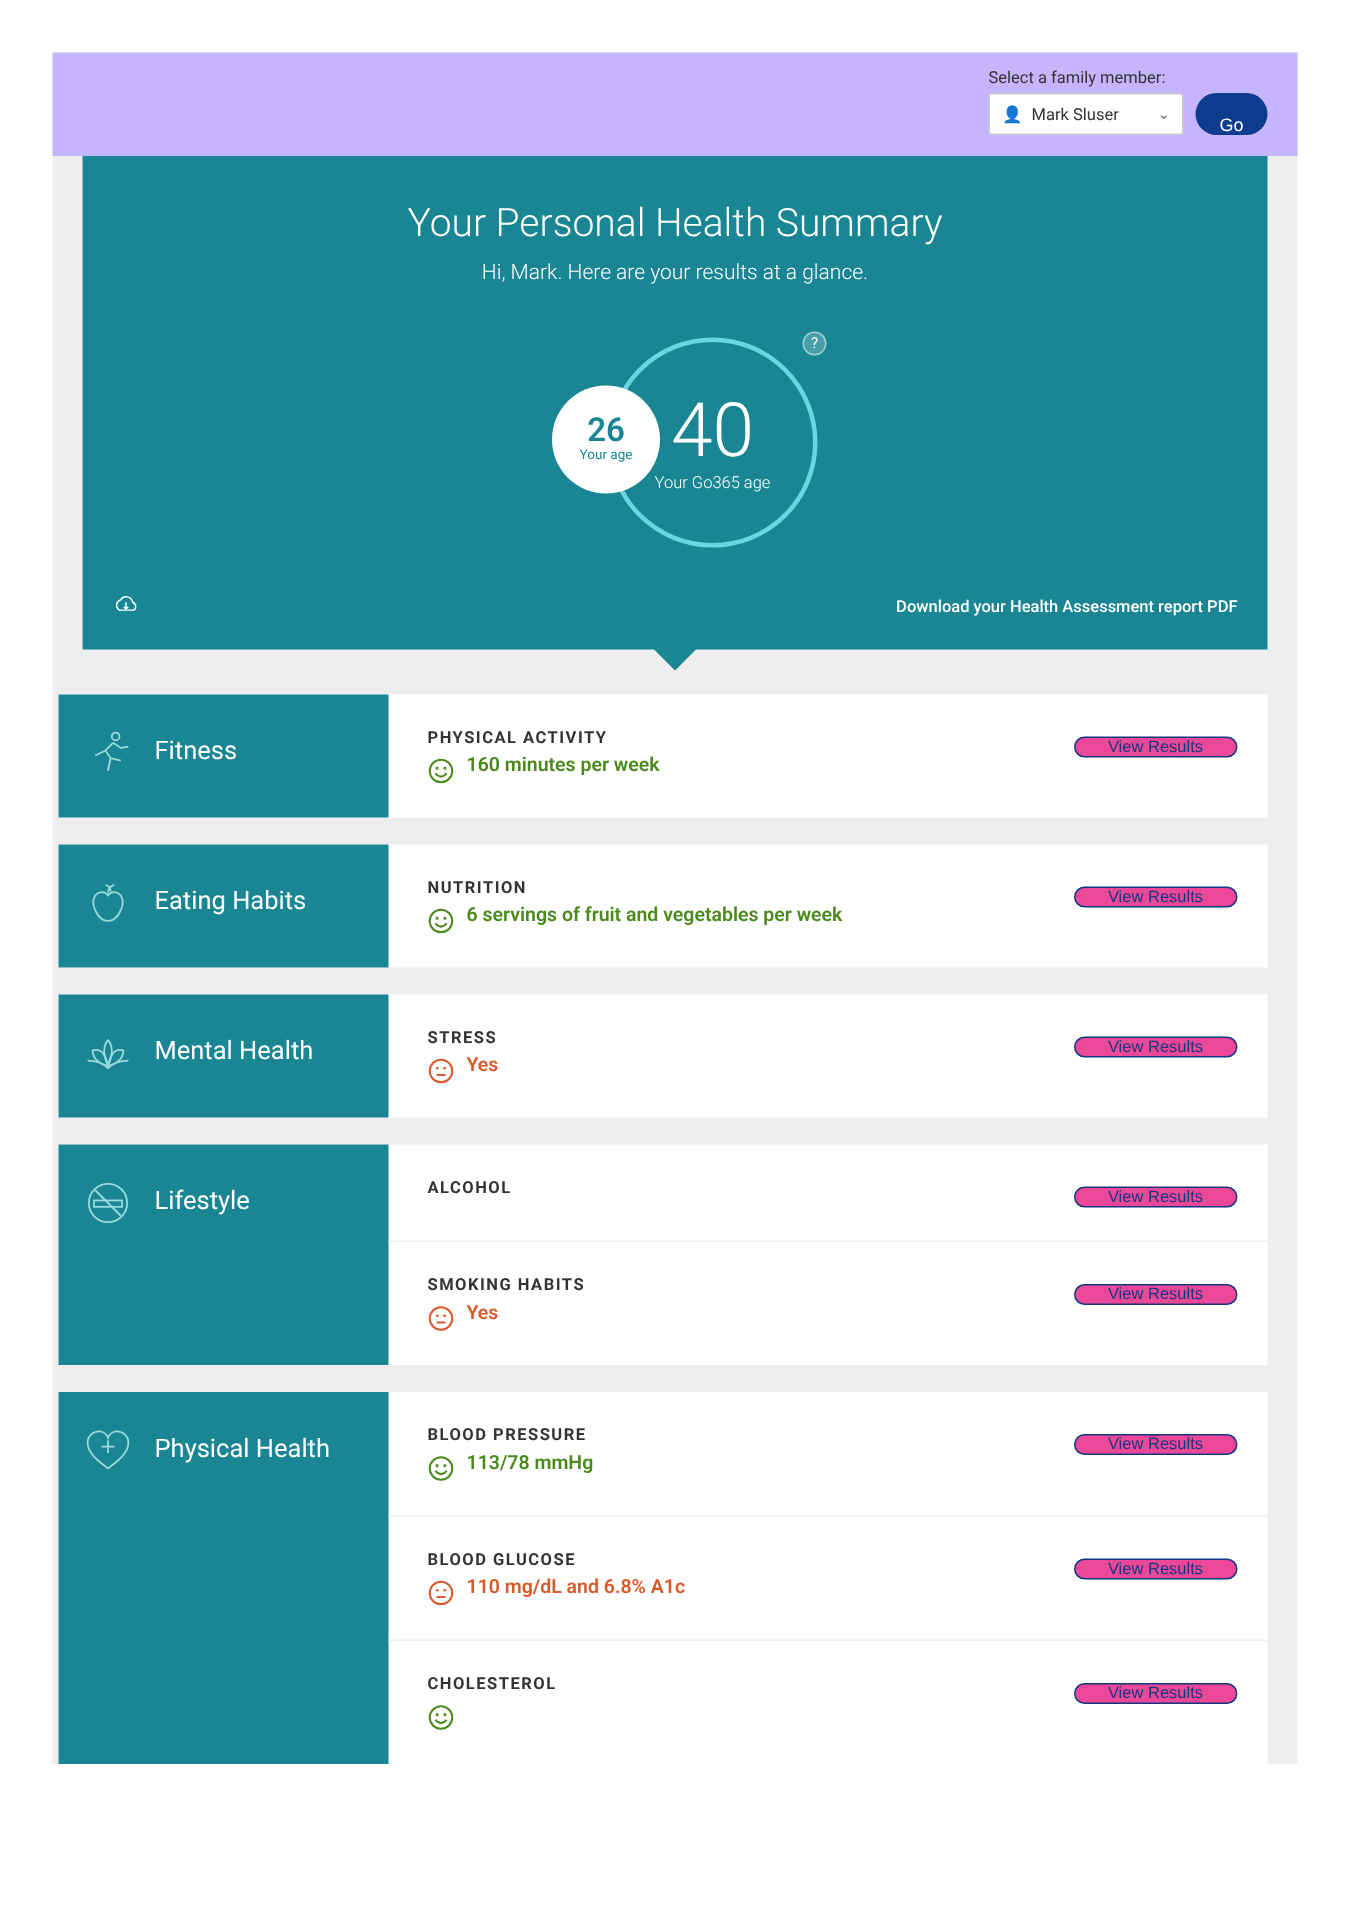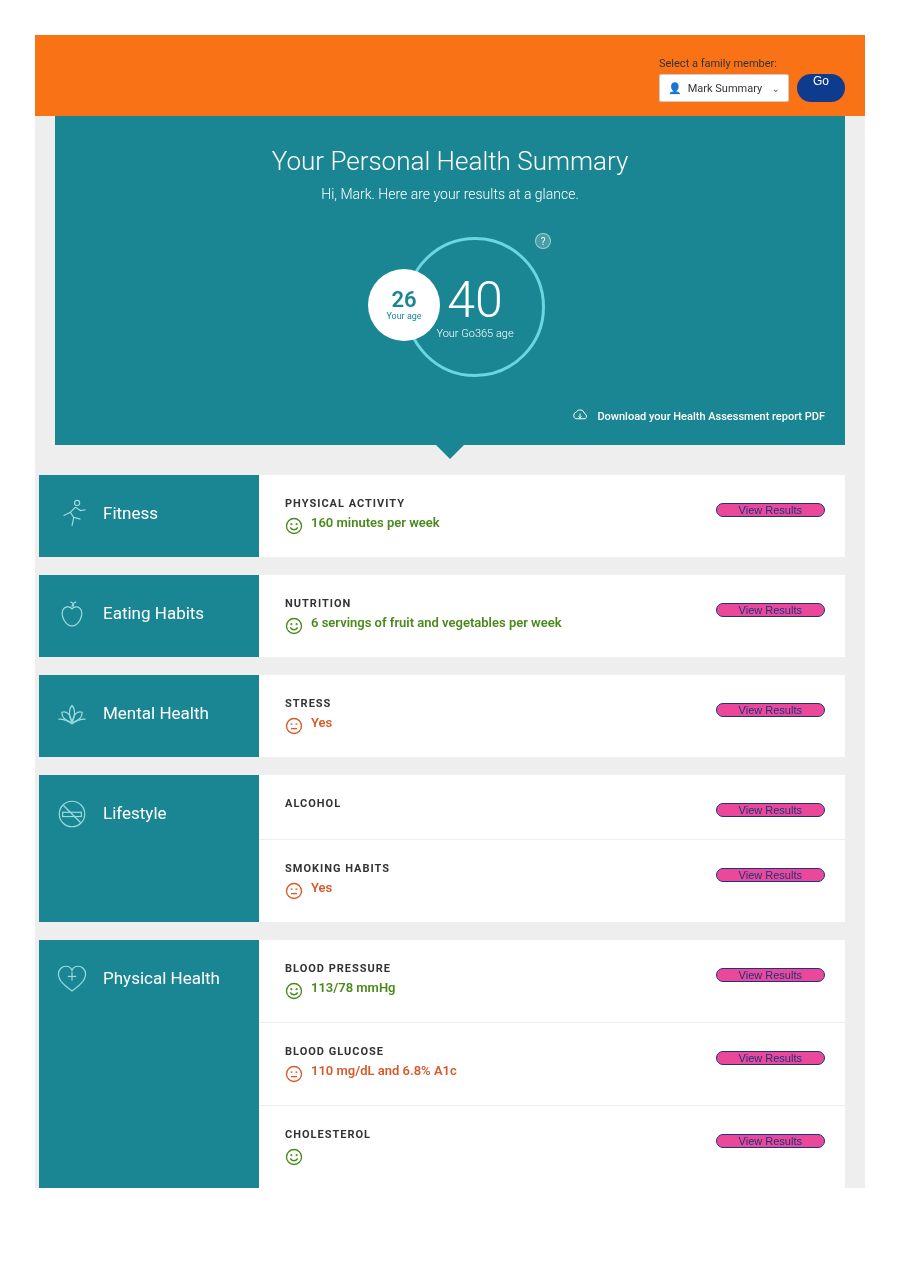--- a/index.html
+++ b/index.html
@@ -12,22 +12,22 @@
     color: #333;
   }
   .page-inner {
     background: #eeeeee;
     padding: 0;
   }
   .family-row {
     display: flex;
     justify-content: flex-end;
     align-items: center;
-    padding: 22px 20px 14px 20px;
-    background: #f97316;
+    padding: 10px 20px 14px 20px;
+    background: #c4b5fd;
     gap: 8px;
   }
   .family-col {
     display: flex;
     flex-direction: column;
     align-items: flex-start;
     gap: 4px;
   }
   .family-label {
     font-size: 11px;
@@ -63,21 +63,21 @@
     color: #666;
   }
   .go-btn {
     width: 48px;
     height: 28px;
     border-radius: 14px;
     background: #0f3b8f;
     color: #fff;
     font-size: 12px;
     display: flex;
-    align-items: flex-start;
+    align-items: flex-end;
     justify-content: center;
     border: none;
     cursor: pointer;
   }
 
   .hero {
     background: #1a8693;
     color: #fff;
     position: relative;
     margin: 0 20px;
@@ -156,21 +156,21 @@
     background: rgba(255,255,255,0.2);
     border: 1px solid rgba(255,255,255,0.5);
     color: #fff;
     font-size: 10px;
     display: flex;
     align-items: center;
     justify-content: center;
   }
   .download-row {
     display: flex;
-    justify-content: flex-end;
+    justify-content: space-between;
     align-items: center;
     gap: 8px;
     font-size: 11px;
     font-weight: 500;
     padding-top: 6px;
   }
   .cloud-icon svg { width: 18px; height: 14px; stroke: #fff; fill: none; }
   .hero-arrow {
     position: absolute;
     left: 50%;
@@ -280,21 +280,21 @@
 <body>
 
 <div class="page-inner">
 
   <div class="family-row">
     <div class="family-col">
       <span class="family-label">Select a family member:</span>
       <div class="select-wrap">
         <div class="fake-select">
           <span class="person-icon">👤</span>
-          <span>Mark Summary</span>
+          <span>Mark Sluser</span>
           <span class="chev">⌄</span>
         </div>
         <button class="go-btn">
             <span>Go</span>
           </button>
       </div>
     </div>
   </div>
 
   <div class="hero">

